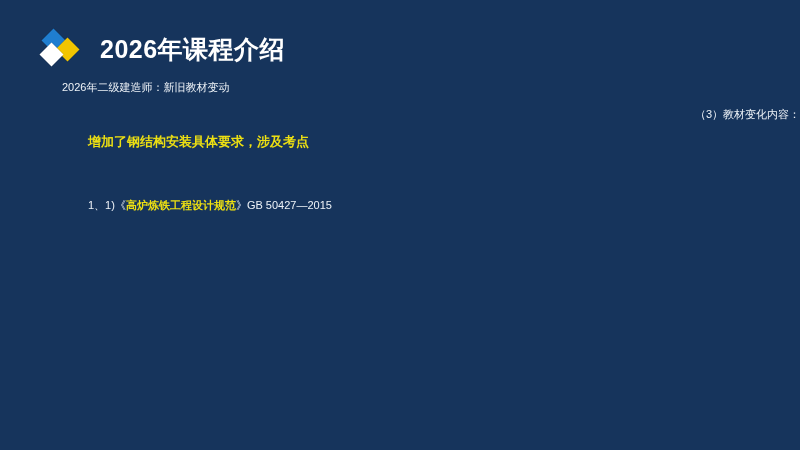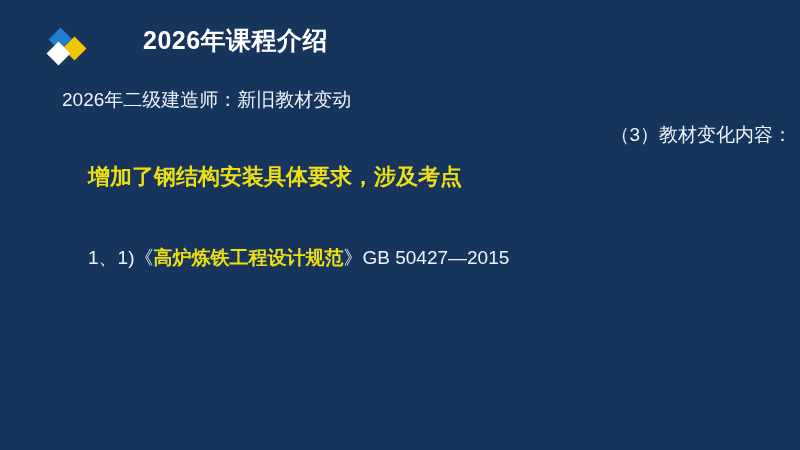--- a/index.html
+++ b/index.html
@@ -18,25 +18,25 @@
     position: relative;
     width: 800px;
     height: 450px;
     background: #16345c;
     box-sizing: border-box;
   }
 
   
   .header {
     position: absolute;
-    left: 46px;
+    left: 39px;
     top: 28px;
     display: flex;
+    align-items: center;
     height: 42px;
-    gap: 36px;
   }
   .logo {
     position: relative;
     width: 46px;
     height: 40px;
     flex: 0 0 auto;
   }
   .logo .dia {
     position: absolute;
     width: 17px;
@@ -60,39 +60,39 @@
 
   
   .body {
     position: absolute;
     left: 0;
     top: 82px;
     width: 800px;
   }
   .line {
     color: #eef3f8;
-    font-size: 19px;
+    font-size: 11px;
     line-height: 1;
     white-space: nowrap;
-    margin: 8px;
+    margin: 0;
   }
   .l-lead   { margin-left: 62px; margin-bottom: 16px; }
   .l-ind    { margin-left: 88px; margin-bottom: 15px; text-align: right; }
   .l-ind2   { margin-left: 88px; margin-bottom: 14px; }
   .l-hl     { margin-left: 88px; margin-bottom: 14px; }
   .gap      { height: 38px; }
 
   .hl {
     color: #ecdf12;
     font-weight: bold;
   }
   .hl-line {
     color: #ecdf12;
     font-weight: bold;
-    font-size: 22px;
+    font-size: 13px;
     line-height: 1;
     white-space: nowrap;
   }
 </style>
 </head>
 <body>
 
 <div class="slide">
 
   <div class="header">

